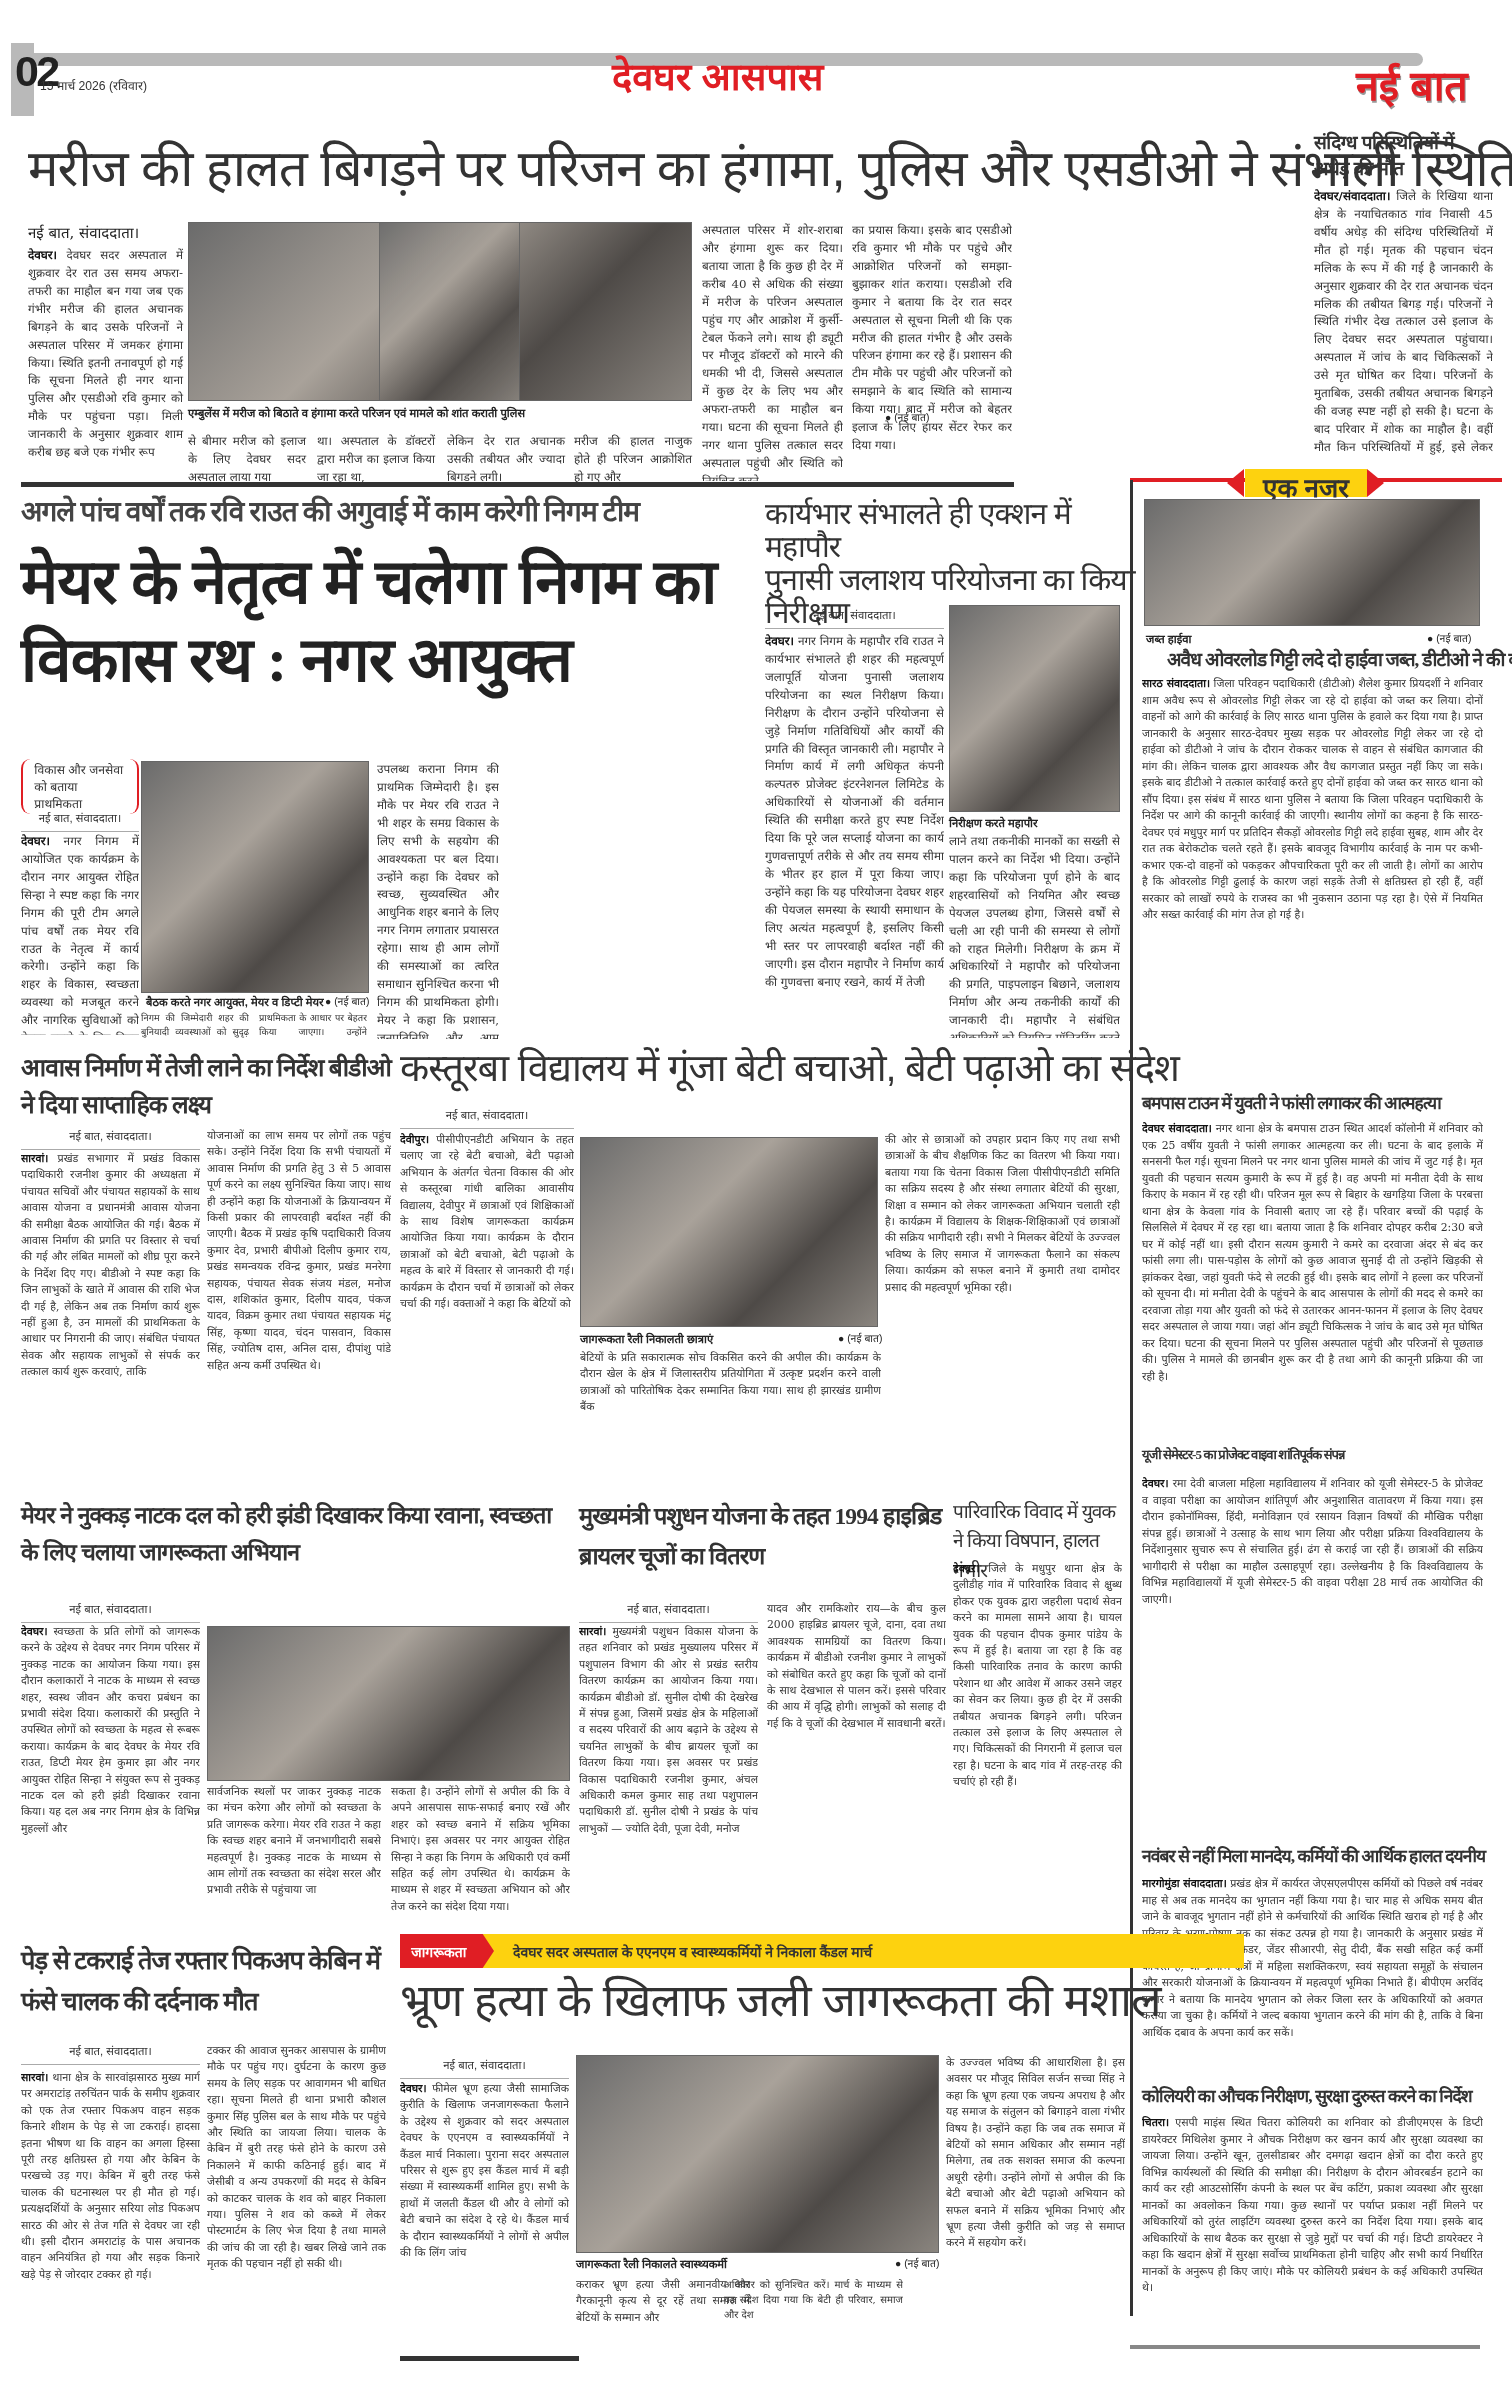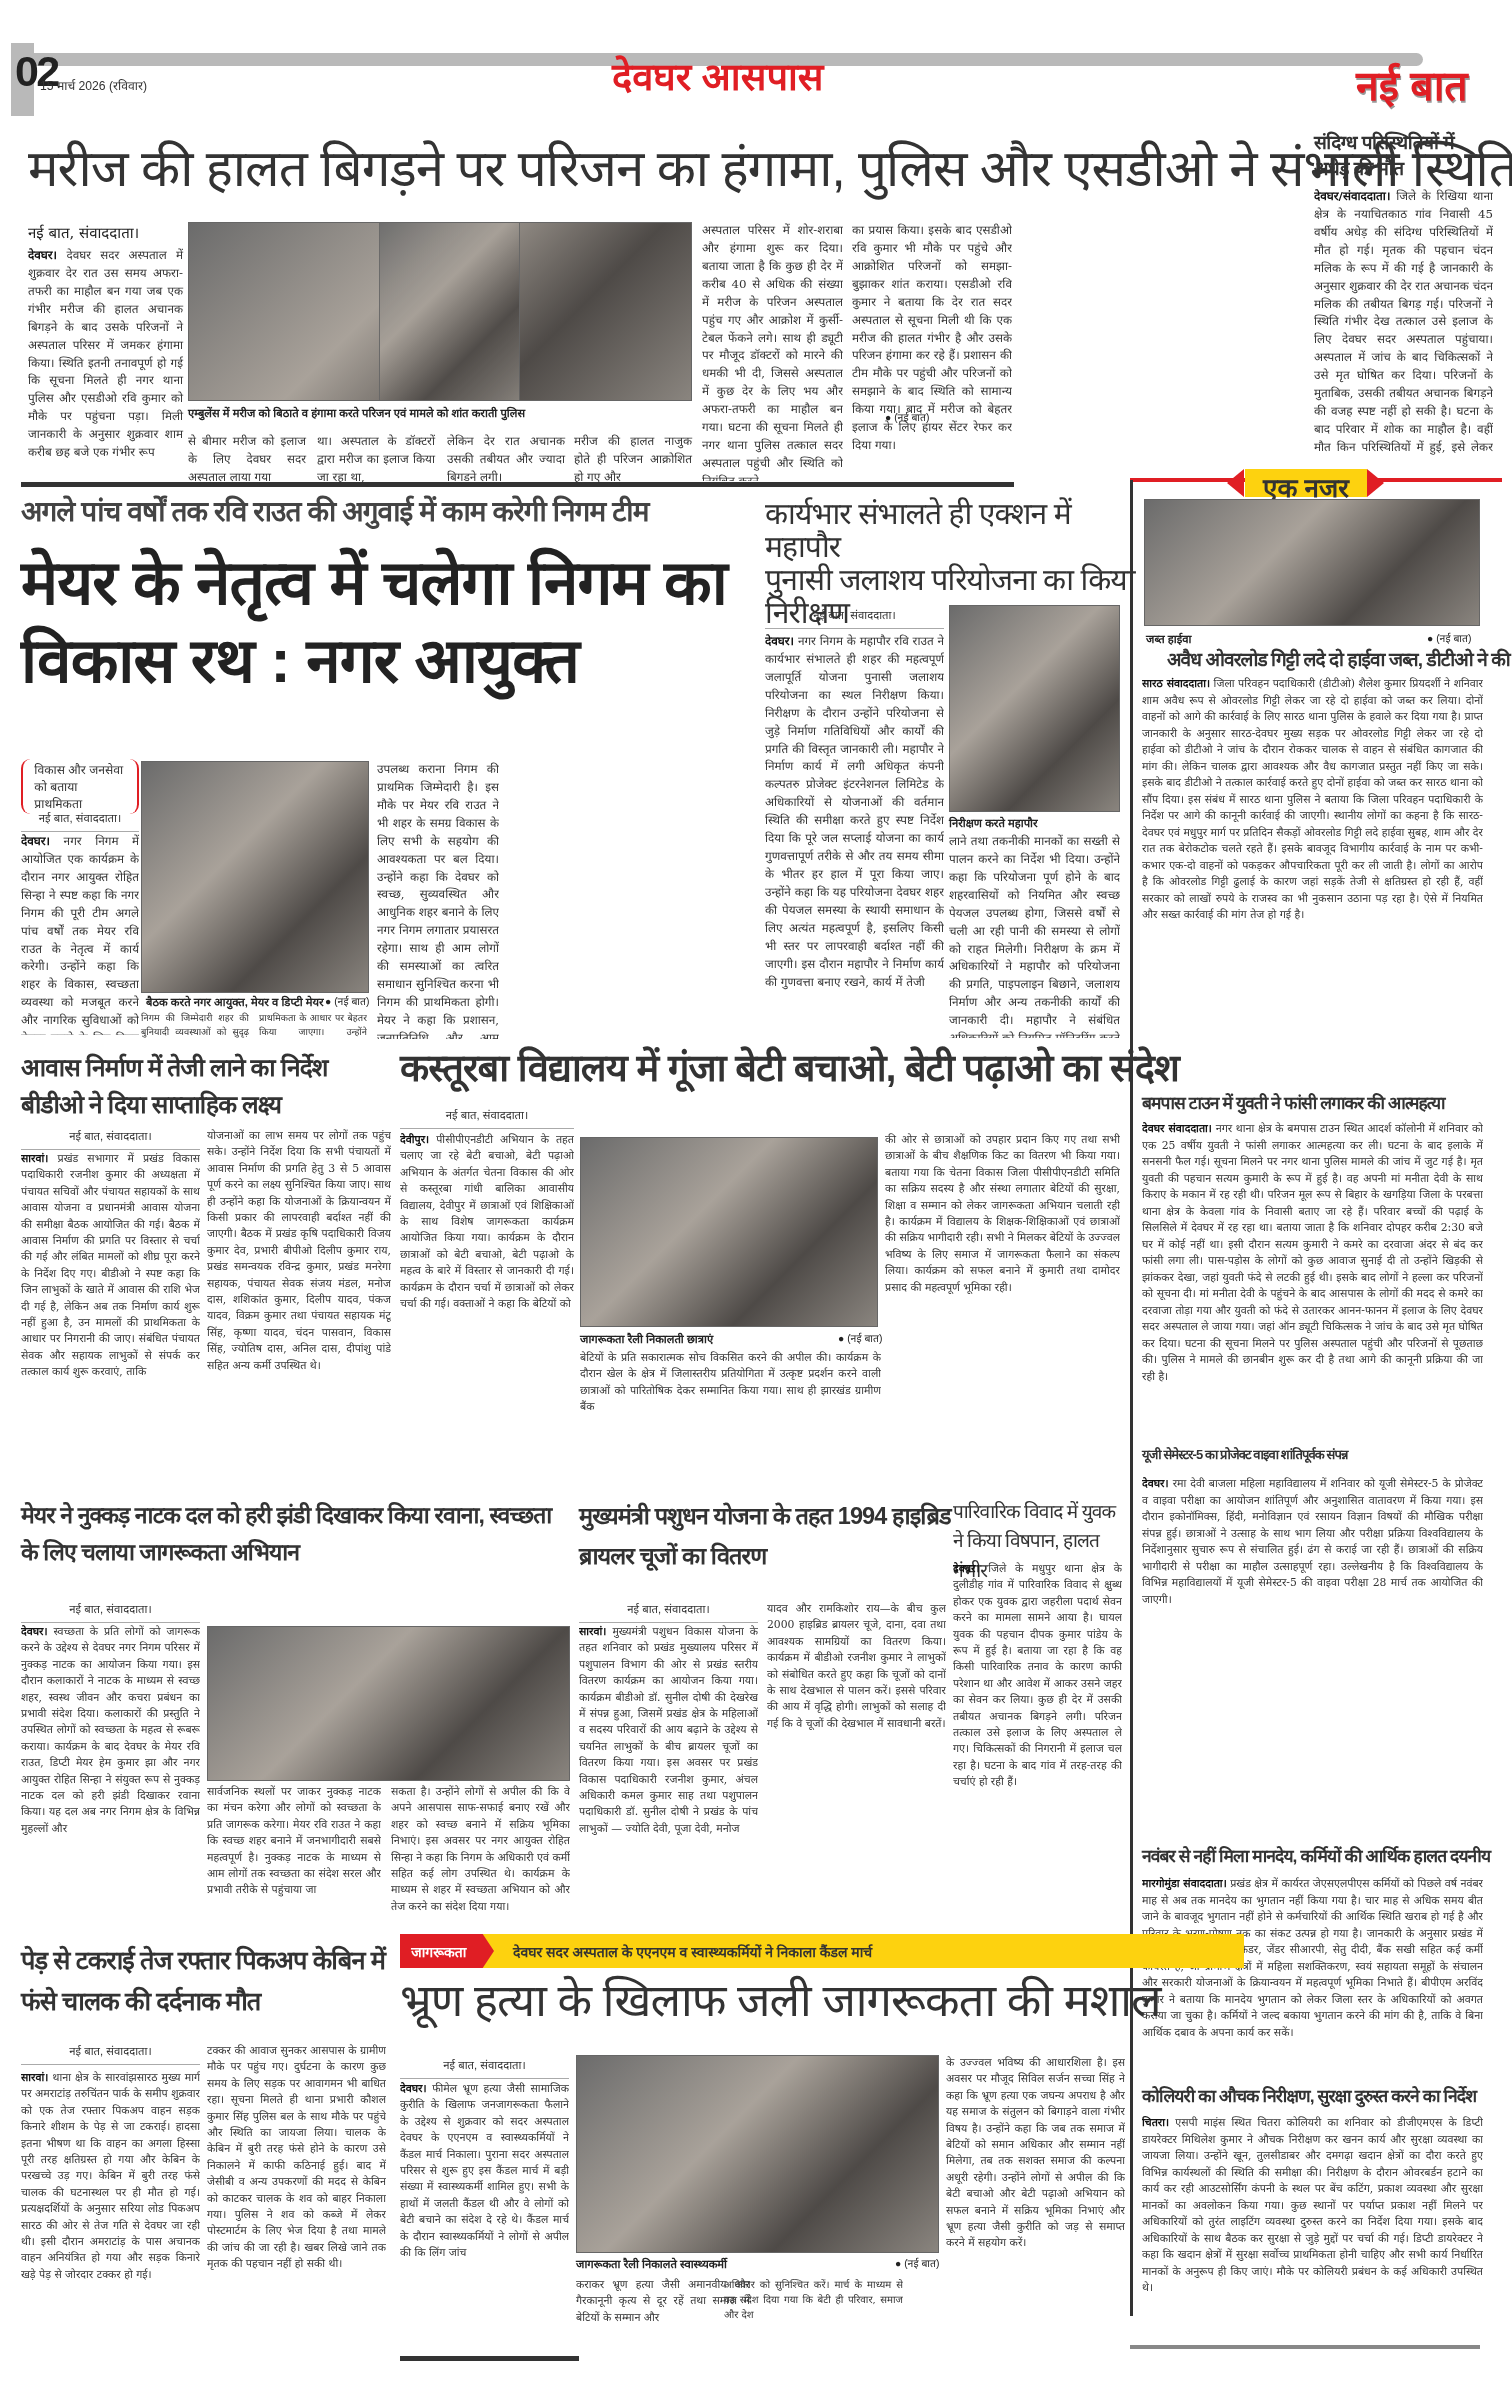--- a/index.html
+++ b/index.html
@@ -4,21 +4,21 @@
 <style>
 *{box-sizing:border-box;margin:0;padding:0}
 body{width:1512px;height:2402px;background:#fff;font-family:"DejaVu Serif",serif;color:#222;position:relative;overflow:hidden}
 .abs{position:absolute}
 .hdr-bar{left:11.3px;top:53px;width:1412px;height:13px;background:#b9b9b9;border-radius:0 7.5px 7.5px 0}
 .pgnum{left:11.3px;top:43px;width:22.6px;height:73px;background:#b9b9b9}
 .pgnum span{position:absolute;left:3.8px;top:3.8px;font:bold 43px "Liberation Sans",sans-serif;color:#222;letter-spacing:-2.8px}
 .date{left:40px;top:77px;font:12.2px "Liberation Sans",sans-serif;color:#333}
 .section{left:612px;top:49px;font:bold 38px "Liberation Sans",sans-serif;color:#e01e24}
 .brand{left:1356px;top:56px;font:bold 41px "Liberation Sans",sans-serif;color:#e01e24;text-shadow:0.9px 1.9px 0 #999}
-.hl{font-family:Liberation Sans, sans-serif;font-weight:bold;color:#333;line-height:1.05;letter-spacing:-0.9px}
+.hl{font-family:Liberation Serif, serif;font-weight:bold;color:#333;line-height:1.05;letter-spacing:-0.9px}
 .hl-thin{font-family:"Liberation Sans",sans-serif;color:#333;line-height:1.1;letter-spacing:-0.9px}
 .body{font-size:11.8px;line-height:1.52;color:#333;text-align:justify}
 .body b{color:#111}
 .byline{font:11.3px "Liberation Sans",sans-serif;text-align:center;color:#333;border-bottom:0.9px solid #aaa;padding-bottom:5.6px}
 .photo{background:linear-gradient(135deg,#6b6b6b,#a9a29a 40%,#4e4a47 70%,#8a857f);border:0.9px solid #666}
 .caption{font:bold 11.3px "Liberation Sans",sans-serif;color:#222}
 .credit{font:10.4px "Liberation Sans",sans-serif;color:#222}
 .rule{background:#333}
 .col{position:absolute}
 .ek-box{border:1.9px solid #333;border-top:none}
@@ -101,21 +101,21 @@
 
 <div class="abs hl" style="left:1142px;top:2087px;width:348px;font-size:17.4px;white-space:nowrap">कोलियरी का औचक निरीक्षण, सुरक्षा दुरुस्त करने का निर्देश</div>
 <div class="col body" style="left:1142px;top:2115px;width:341px;font-size:10.8px;line-height:1.53;height:217px;overflow:hidden"><b>चितरा।</b> <span>एसपी माइंस स्थित चितरा कोलियरी का शनिवार को डीजीएमएस के डिप्टी डायरेक्टर मिथिलेश कुमार ने औचक निरीक्षण कर खनन कार्य और सुरक्षा व्यवस्था का जायजा लिया। उन्होंने खून, तुलसीडाबर और दमगढ़ा खदान क्षेत्रों का दौरा करते हुए विभिन्न कार्यस्थलों की स्थिति की समीक्षा की। निरीक्षण के दौरान ओवरबर्डन हटाने का कार्य कर रही आउटसोर्सिंग कंपनी के स्थल पर बेंच कटिंग, प्रकाश व्यवस्था और सुरक्षा मानकों का अवलोकन किया गया। कुछ स्थानों पर पर्याप्त प्रकाश नहीं मिलने पर अधिकारियों को तुरंत लाइटिंग व्यवस्था दुरुस्त करने का निर्देश दिया गया। इसके बाद अधिकारियों के साथ बैठक कर सुरक्षा से जुड़े मुद्दों पर चर्चा की गई। डिप्टी डायरेक्टर ने कहा कि खदान क्षेत्रों में सुरक्षा सर्वोच्च प्राथमिकता होनी चाहिए और सभी कार्य निर्धारित मानकों के अनुरूप ही किए जाएं। मौके पर कोलियरी प्रबंधन के कई अधिकारी उपस्थित थे।</span></div>
 <div class="abs" style="left:1130px;top:2345px;width:350px;height:3.8px;background:#888"></div>
 
 <div class="abs hl" style="left:21px;top:1050px;width:372px;font-size:24.5px;line-height:1.5">आवास निर्माण में तेजी लाने का निर्देश बीडीओ ने दिया साप्ताहिक लक्ष्य</div>
 <div class="col byline" style="left:21px;top:1128px;width:179px">नई बात, संवाददाता।</div>
 <div class="col body" style="left:21px;top:1151px;width:179px;height:306px;overflow:hidden;font-size:10.8px"><b>सारवां।</b> <span>प्रखंड सभागार में प्रखंड विकास पदाधिकारी रजनीश कुमार की अध्यक्षता में पंचायत सचिवों और पंचायत सहायकों के साथ आवास योजना व प्रधानमंत्री आवास योजना की समीक्षा बैठक आयोजित की गई। बैठक में आवास निर्माण की प्रगति पर विस्तार से चर्चा की गई और लंबित मामलों को शीघ्र पूरा करने के निर्देश दिए गए। बीडीओ ने स्पष्ट कहा कि जिन लाभुकों के खाते में आवास की राशि भेज दी गई है, लेकिन अब तक निर्माण कार्य शुरू नहीं हुआ है, उन मामलों की प्राथमिकता के आधार पर निगरानी की जाए। संबंधित पंचायत सेवक और सहायक लाभुकों से संपर्क कर तत्काल कार्य शुरू करवाएं, ताकि</span></div>
 <div class="col body" style="left:207px;top:1128px;width:184px;height:330px;overflow:hidden;font-size:10.8px">योजनाओं का लाभ समय पर लोगों तक पहुंच सके। उन्होंने निर्देश दिया कि सभी पंचायतों में आवास निर्माण की प्रगति हेतु 3 से 5 आवास पूर्ण करने का लक्ष्य सुनिश्चित किया जाए। साथ ही उन्होंने कहा कि योजनाओं के क्रियान्वयन में किसी प्रकार की लापरवाही बर्दाश्त नहीं की जाएगी। बैठक में प्रखंड कृषि पदाधिकारी विजय कुमार देव, प्रभारी बीपीओ दिलीप कुमार राय, प्रखंड समन्वयक रविन्द्र कुमार, प्रखंड मनरेगा सहायक, पंचायत सेवक संजय मंडल, मनोज दास, शशिकांत कुमार, दिलीप यादव, पंकज यादव, विक्रम कुमार तथा पंचायत सहायक मंटू सिंह, कृष्णा यादव, चंदन पासवान, विकास सिंह, ज्योतिष दास, अनिल दास, दीपांशु पांडे सहित अन्य कर्मी उपस्थित थे।</div>
 
-<div class="abs hl-thin" style="left:400px;top:1048px;width:734px;font-size:38px;white-space:nowrap;font-weight:bold">कस्तूरबा विद्यालय में गूंजा बेटी बचाओ, बेटी पढ़ाओ का संदेश</div>
+<div class="abs hl-thin" style="left:400px;top:1048px;width:734px;font-size:38px;white-space:nowrap;font-weight:normal">कस्तूरबा विद्यालय में गूंजा बेटी बचाओ, बेटी पढ़ाओ का संदेश</div>
 <div class="col byline" style="left:400px;top:1107px;width:174px">नई बात, संवाददाता।</div>
 <div class="col body" style="left:400px;top:1132px;width:174px;height:325px;overflow:hidden;font-size:10.8px"><b>देवीपुर।</b> <span>पीसीपीएनडीटी अभियान के तहत चलाए जा रहे बेटी बचाओ, बेटी पढ़ाओ अभियान के अंतर्गत चेतना विकास की ओर से कस्तूरबा गांधी बालिका आवासीय विद्यालय, देवीपुर में छात्राओं एवं शिक्षिकाओं के साथ विशेष जागरूकता कार्यक्रम आयोजित किया गया। कार्यक्रम के दौरान छात्राओं को बेटी बचाओ, बेटी पढ़ाओ के महत्व के बारे में विस्तार से जानकारी दी गई। कार्यक्रम के दौरान चर्चा में छात्राओं को लेकर चर्चा की गई। वक्ताओं ने कहा कि बेटियों को</span></div>
 <div class="abs photo" style="left:580px;top:1137px;width:298px;height:190px"></div>
 <div class="abs caption" style="left:580px;top:1331px">जागरूकता रैली निकालती छात्राएं</div>
 <div class="abs credit" style="left:838px;top:1331px">● (नई बात)</div>
 <div class="col body" style="left:580px;top:1350px;width:301px;height:105px;overflow:hidden;font-size:10.8px">बेटियों के प्रति सकारात्मक सोच विकसित करने की अपील की। कार्यक्रम के दौरान खेल के क्षेत्र में जिलास्तरीय प्रतियोगिता में उत्कृष्ट प्रदर्शन करने वाली छात्राओं को पारितोषिक देकर सम्मानित किया गया। साथ ही झारखंड ग्रामीण बैंक</div>
 <div class="col body" style="left:885px;top:1132px;width:235px;height:325px;overflow:hidden;font-size:10.8px">की ओर से छात्राओं को उपहार प्रदान किए गए तथा सभी छात्राओं के बीच शैक्षणिक किट का वितरण भी किया गया। बताया गया कि चेतना विकास जिला पीसीपीएनडीटी समिति का सक्रिय सदस्य है और संस्था लगातार बेटियों की सुरक्षा, शिक्षा व सम्मान को लेकर जागरूकता अभियान चलाती रही है। कार्यक्रम में विद्यालय के शिक्षक-शिक्षिकाओं एवं छात्राओं की सक्रिय भागीदारी रही। सभी ने मिलकर बेटियों के उज्ज्वल भविष्य के लिए समाज में जागरूकता फैलाने का संकल्प लिया। कार्यक्रम को सफल बनाने में कुमारी तथा दामोदर प्रसाद की महत्वपूर्ण भूमिका रही।</div>
 
 <div class="abs hl-thin" style="left:21px;top:1497px;width:551px;font-size:23px;line-height:1.6;font-weight:bold">मेयर ने नुक्कड़ नाटक दल को हरी झंडी दिखाकर किया रवाना, स्वच्छता के लिए चलाया जागरूकता अभियान</div>
 <div class="col byline" style="left:21px;top:1601px;width:179px">नई बात, संवाददाता।</div>

